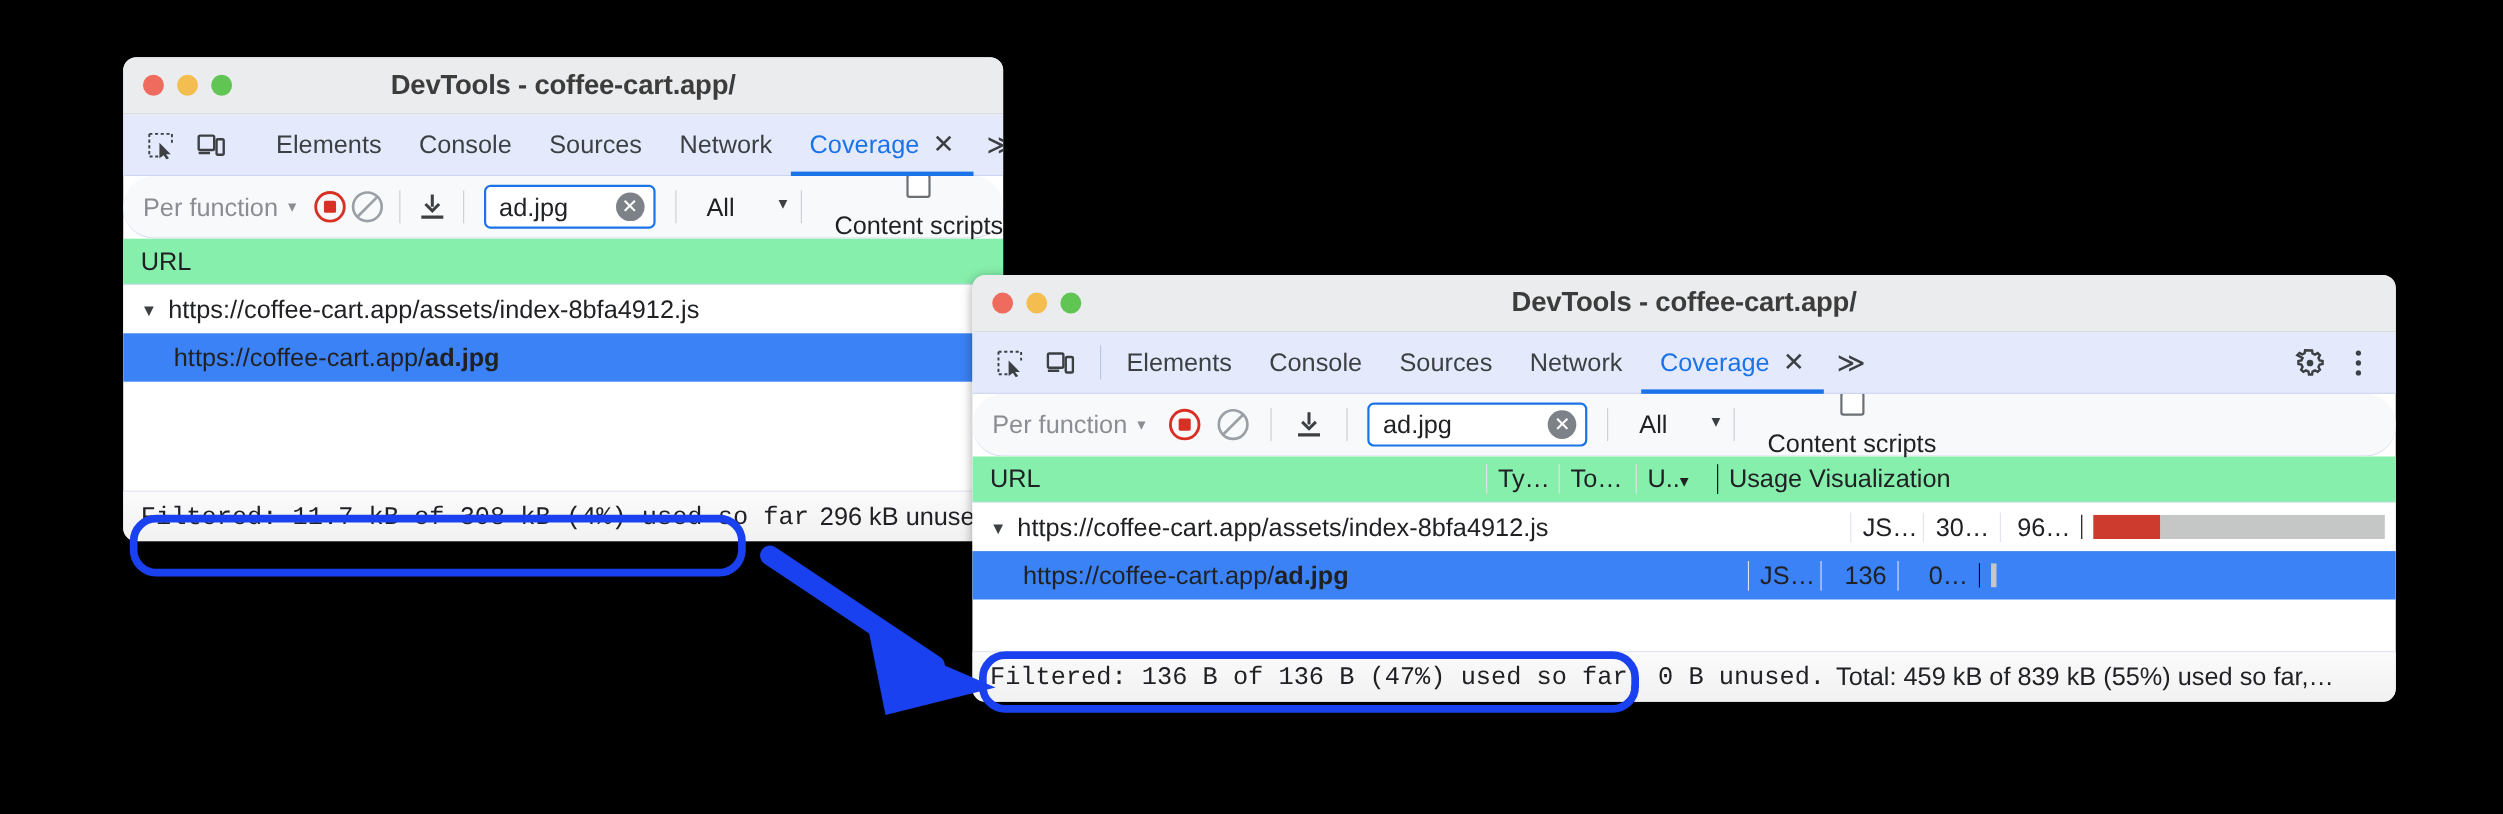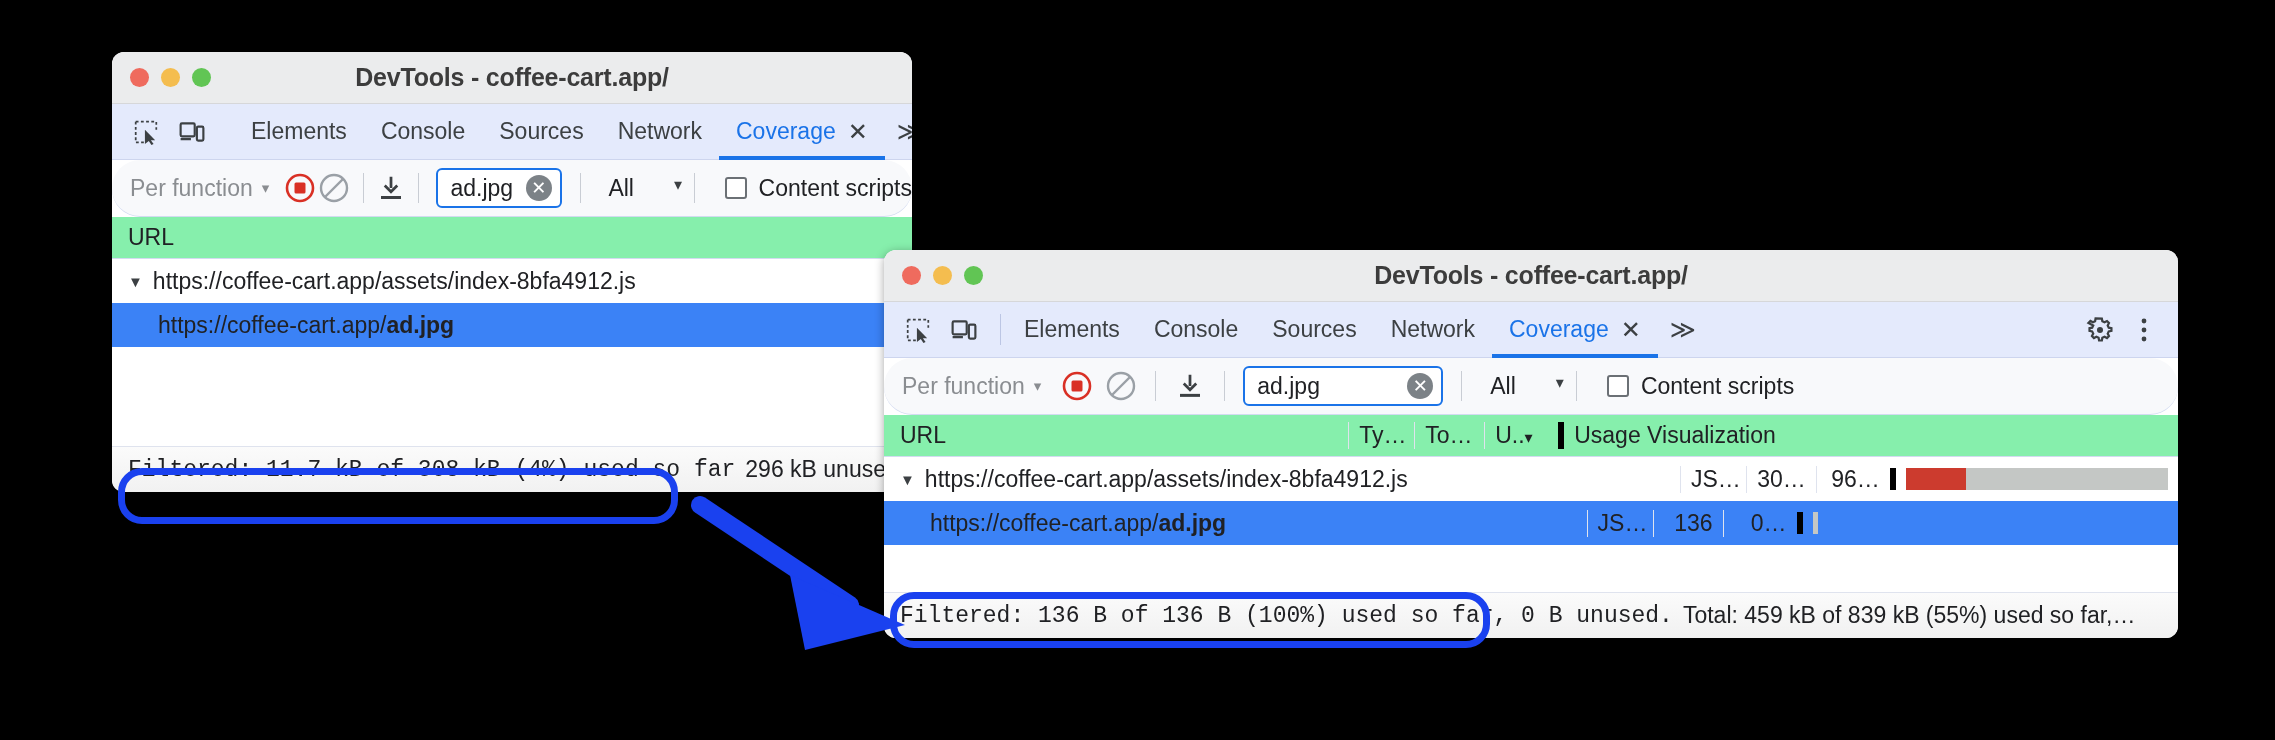--- a/index.html
+++ b/index.html
@@ -116,21 +116,21 @@
     flex: 0 0 auto;
   }
   .type-select {
     display: flex; align-items: flex-start;
     font-size: 23px; color: #202124;
     padding-left: 16px; white-space: nowrap;
   }
   .type-select .sel-caret { margin-left: 40px; font-size: 16px; color: #3c4043; }
   .cs-wrap {
     display: flex; align-items: center; gap: 12px;
-    padding-left: 18px; white-space: nowrap;
+    padding-left: 18px; white-space: nowrap; flex-direction: column;
   }
   .checkbox {
     width: 22px; height: 22px; border: 2px solid #6b7075;
     border-radius: 3px; background: #fff;
   }
   .cs-label { font-size: 23px; color: #202124; }
 
   
   .grid { width: 100%; }
   .grid-head {
@@ -143,21 +143,21 @@
   .grid-head .cell { font-size: 23px; color: #202124; }
   .grid-row {
     display: flex; height: 44px; align-items: center;
   }
   .grid-row.odd  { background: #ffffff; }
   .grid-row.even { background: #3b82f6; }
   .grid-row .cell { font-size: 23px; color: #202124; }
   .cell { padding: 0 10px; overflow: hidden; white-space: nowrap; }
   .cell.c-url { flex: 1 1 auto; }
   .cell.c-num { border-left: 1px solid #dfe3ee; text-align: right; }
-  .cell.c-viz { border-left: 6px solid #000000; flex: 1 1 auto; }
+  .cell.c-viz { border-left: 1px solid #000000; flex: 1 1 auto; }
   .twisty { display: inline-block; font-size: 15px; color: #3c4043; margin-right: 10px; transform: translateY(-2px); }
   .bold { font-weight: bold; }
   .indent { padding-left: 46px; }
 
   .bar { height: 22px; display: flex; background: transparent; }
   .bar .used   { background: #cc3b2e; }
   .bar .unused { background: #c4c7c5; }
   .bar-tiny { width: 5px; height: 22px; background: #c4c7c5; }
 
   
@@ -448,21 +448,21 @@
         <div class="cell c-num" style="flex:0 0 66px;">JS…</div>
         <div class="cell c-num" style="flex:0 0 70px;">136</div>
         <div class="cell c-num" style="flex:0 0 74px;">0…</div>
         <div class="cell c-viz">
           <div class="bar-tiny"></div>
         </div>
       </div>
     </div>
 
     <div class="statusbar">
-      <span class="seg">Filtered: 136 B of 136 B (100%) used so far, 0 B unused.</span>
+      <span class="seg">Filtered: 136 B of 136 B (47%) used so far, 0 B unused.</span>
       <span class="seg2">Total: 459 kB of 839 kB (55%) used so far,…</span>
     </div>
   </div>
 
   <svg class="arrow-svg" width="2275" height="740">
     <line x1="700" y1="505" x2="850" y2="605" stroke="#1a41ef" stroke-width="18" stroke-linecap="round"></line>
     <polygon points="790,575 905,625 805,650" fill="#1a41ef"></polygon>
   </svg>
 
   <div class="callout" style="left:118px; top:468px; width:560px; height:56px;"></div>

